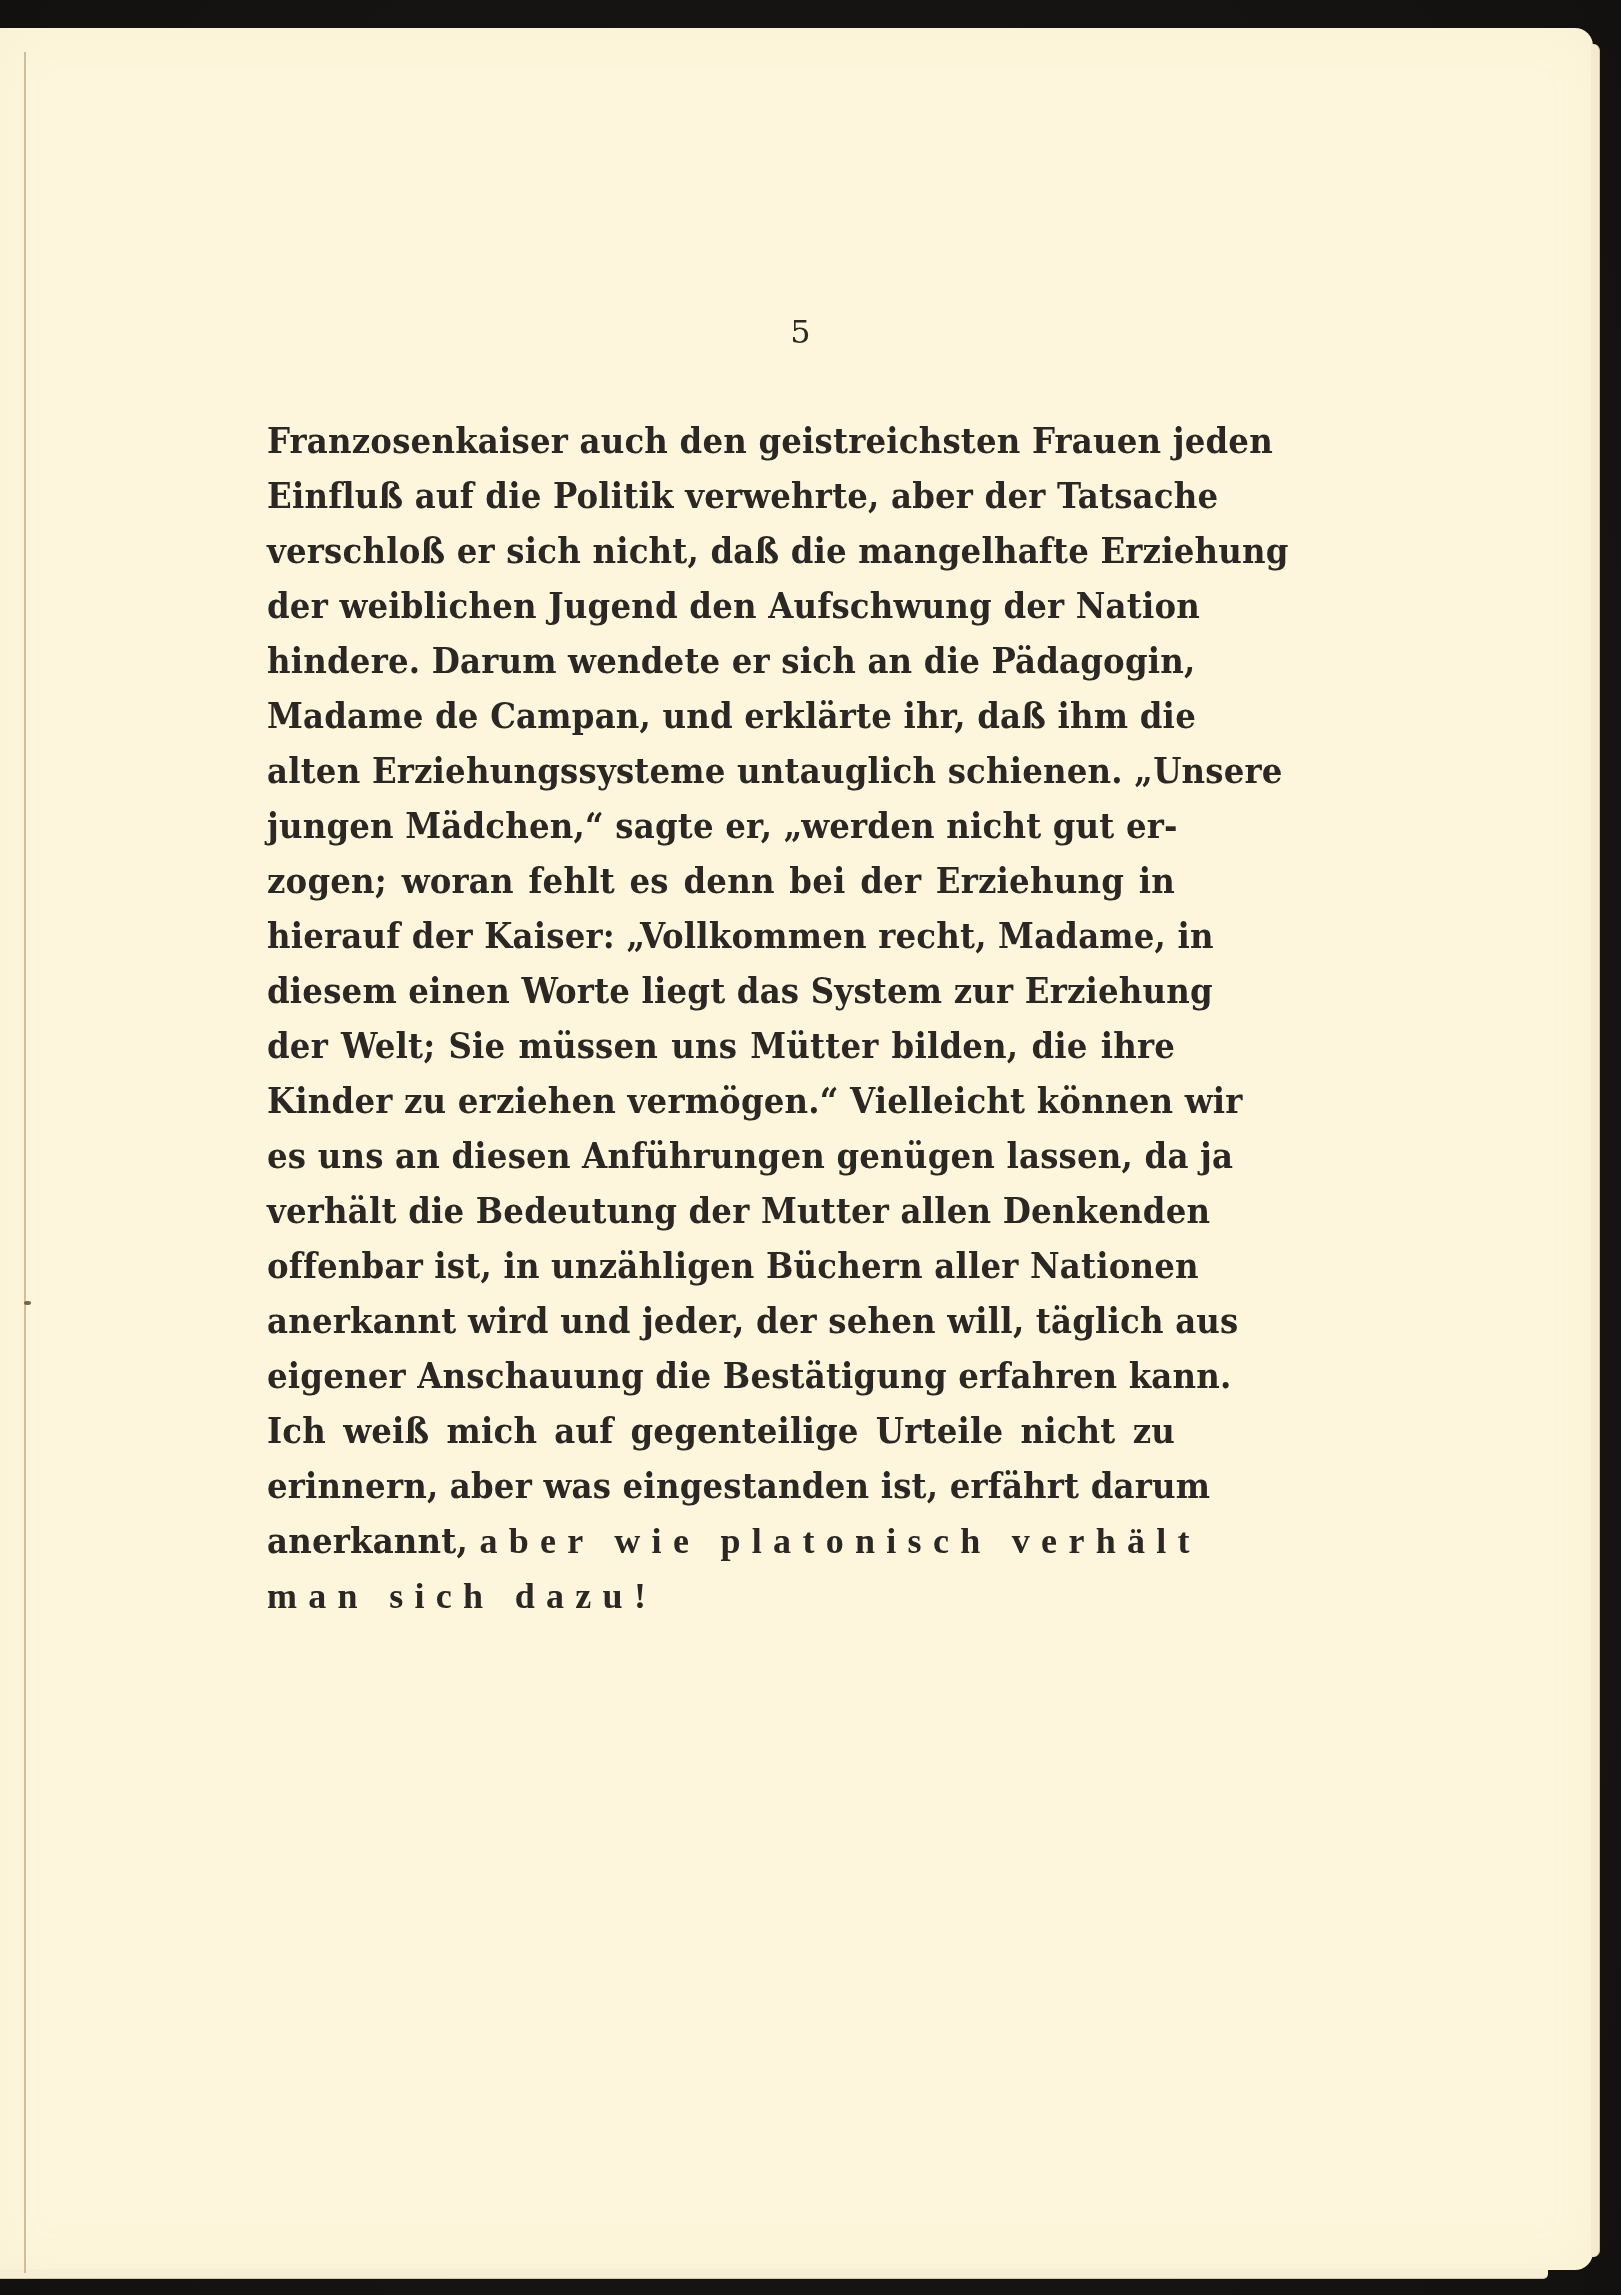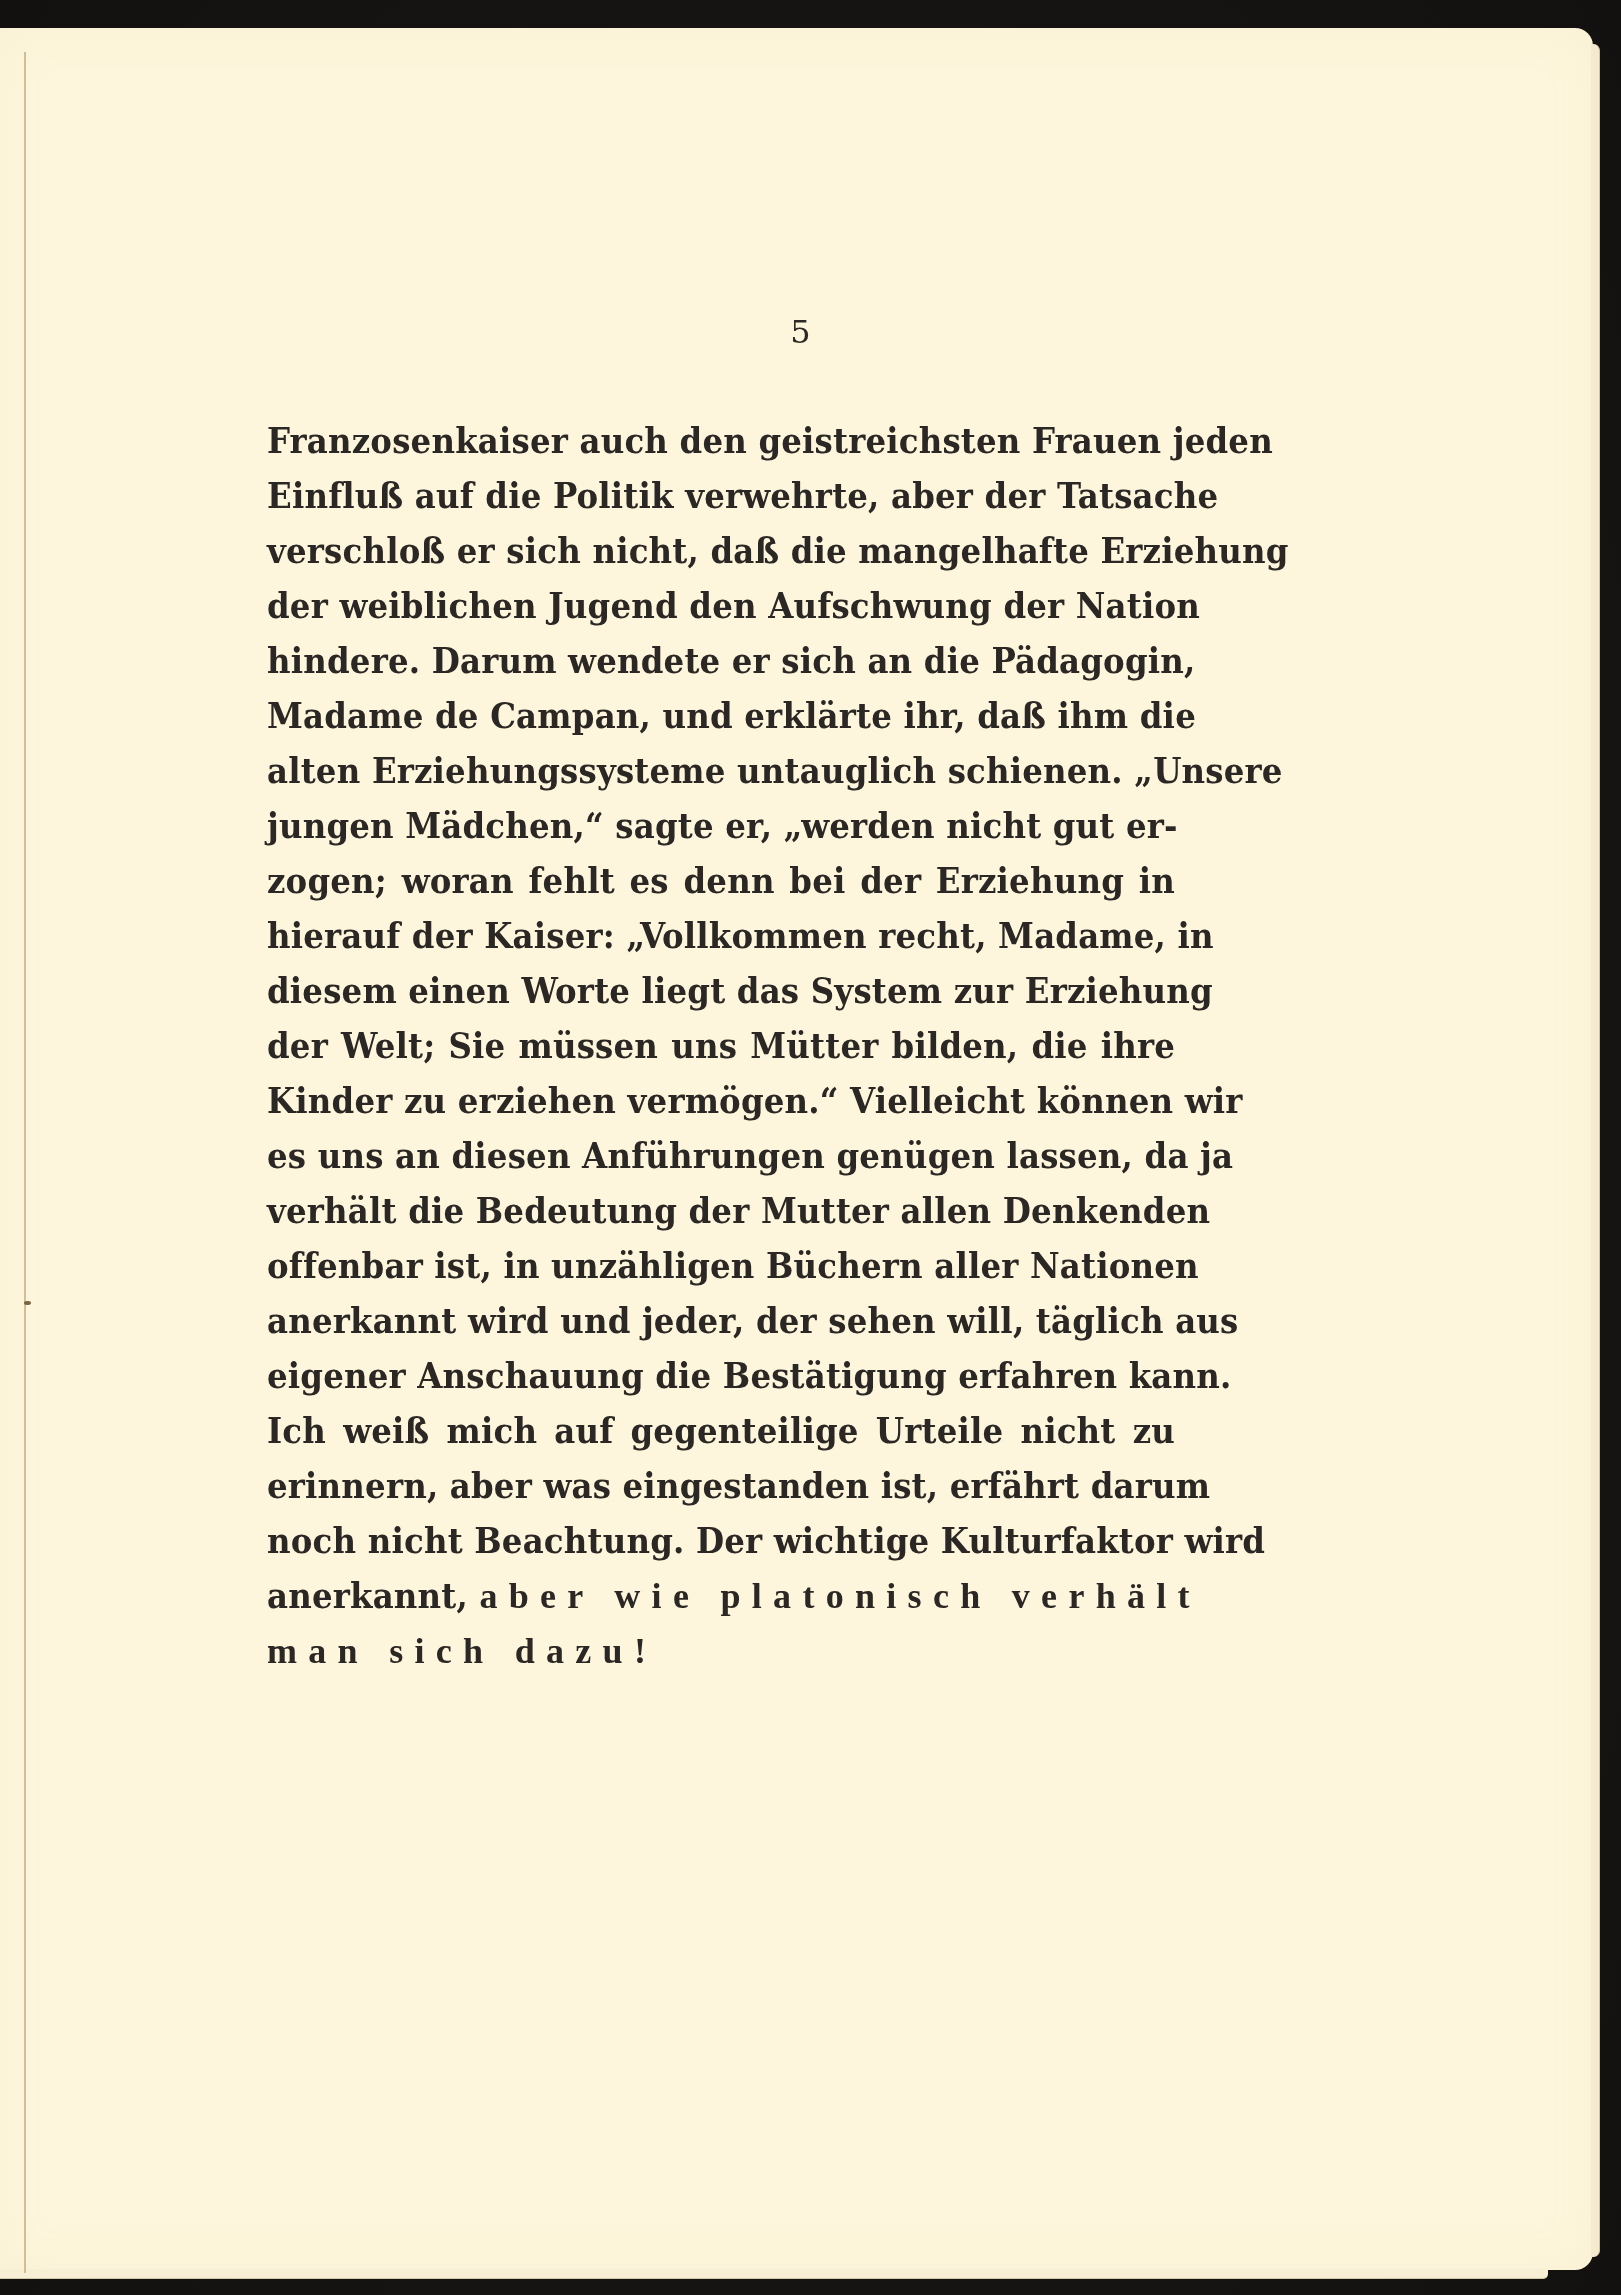--- a/index.html
+++ b/index.html
@@ -135,18 +135,17 @@
     <span class="line">diesem einen Worte liegt das System zur Erziehung</span>
     <span class="line">der Welt; Sie müssen uns Mütter bilden, die ihre</span>
     <span class="line">Kinder zu erziehen vermögen.“ Vielleicht können wir</span>
     <span class="line">es uns an diesen Anführungen genügen lassen, da ja</span>
     <span class="line">verhält die Bedeutung der Mutter allen Denkenden</span>
     <span class="line">offenbar ist, in unzähligen Büchern aller Nationen</span>
     <span class="line">anerkannt wird und jeder, der sehen will, täglich aus</span>
     <span class="line">eigener Anschauung die Bestätigung erfahren kann.</span>
     <span class="line">Ich weiß mich auf gegenteilige Urteile nicht zu</span>
     <span class="line">erinnern, aber was eingestanden ist, erfährt darum</span>
-    <span class="line">noch nicht Beachtung. Der wichtige Kulturfaktor wird</span>
     <span class="line"><span>anerkannt,</span> <span class="spaced">aber wie platonisch verhält</span></span>
     <span class="line last"><span class="spaced">man sich dazu!</span></span>
   </div>
 </div>
 
 
 </body></html>

